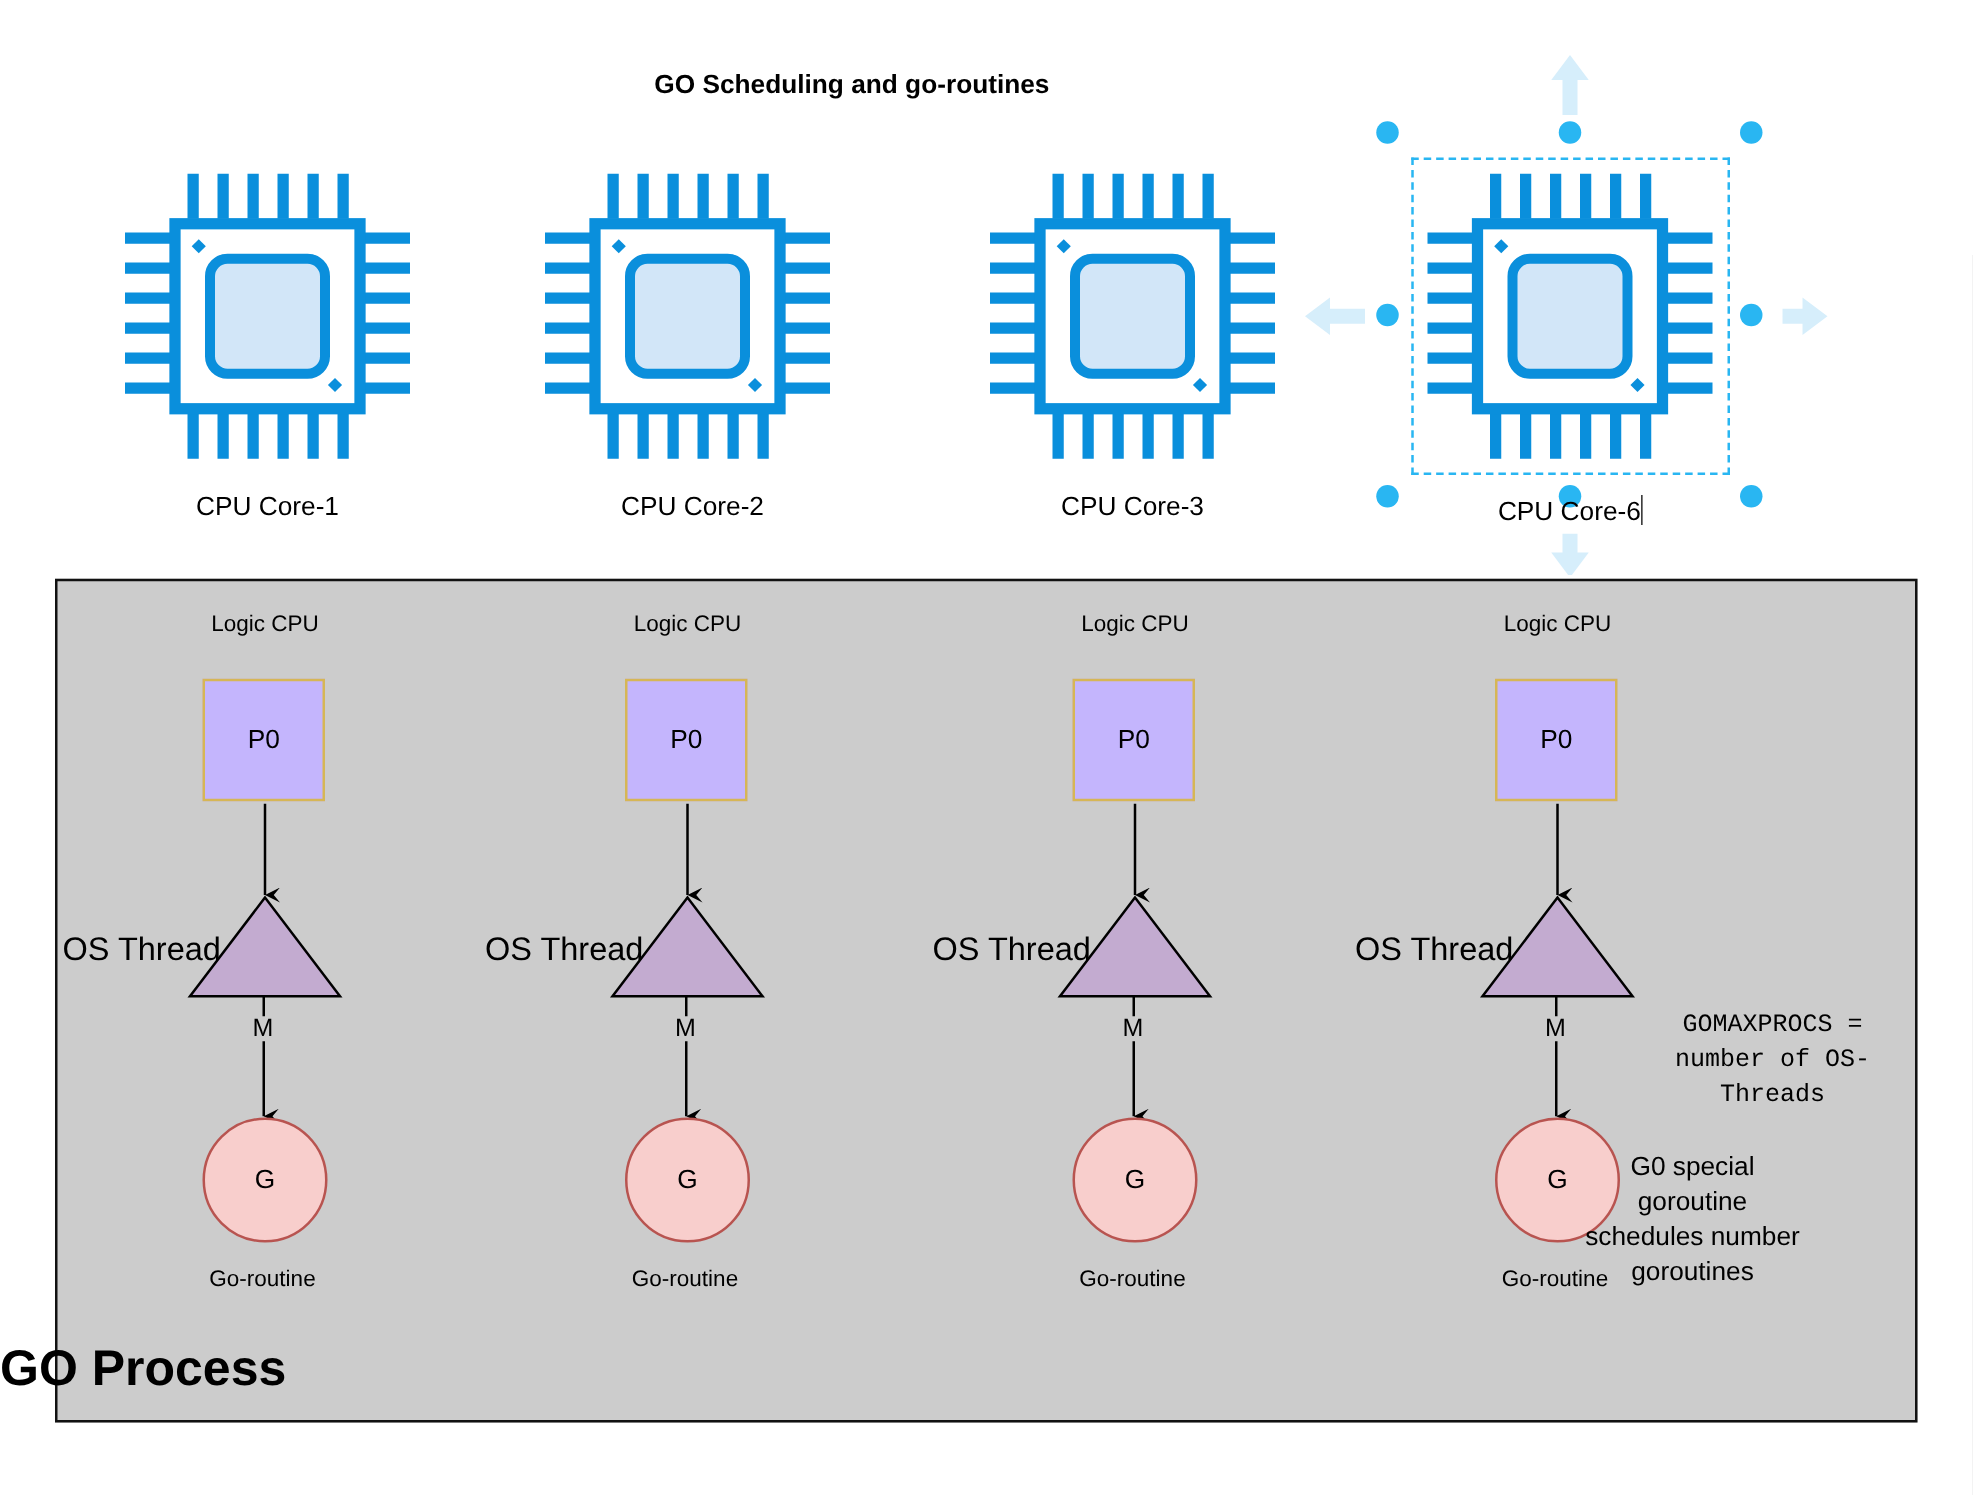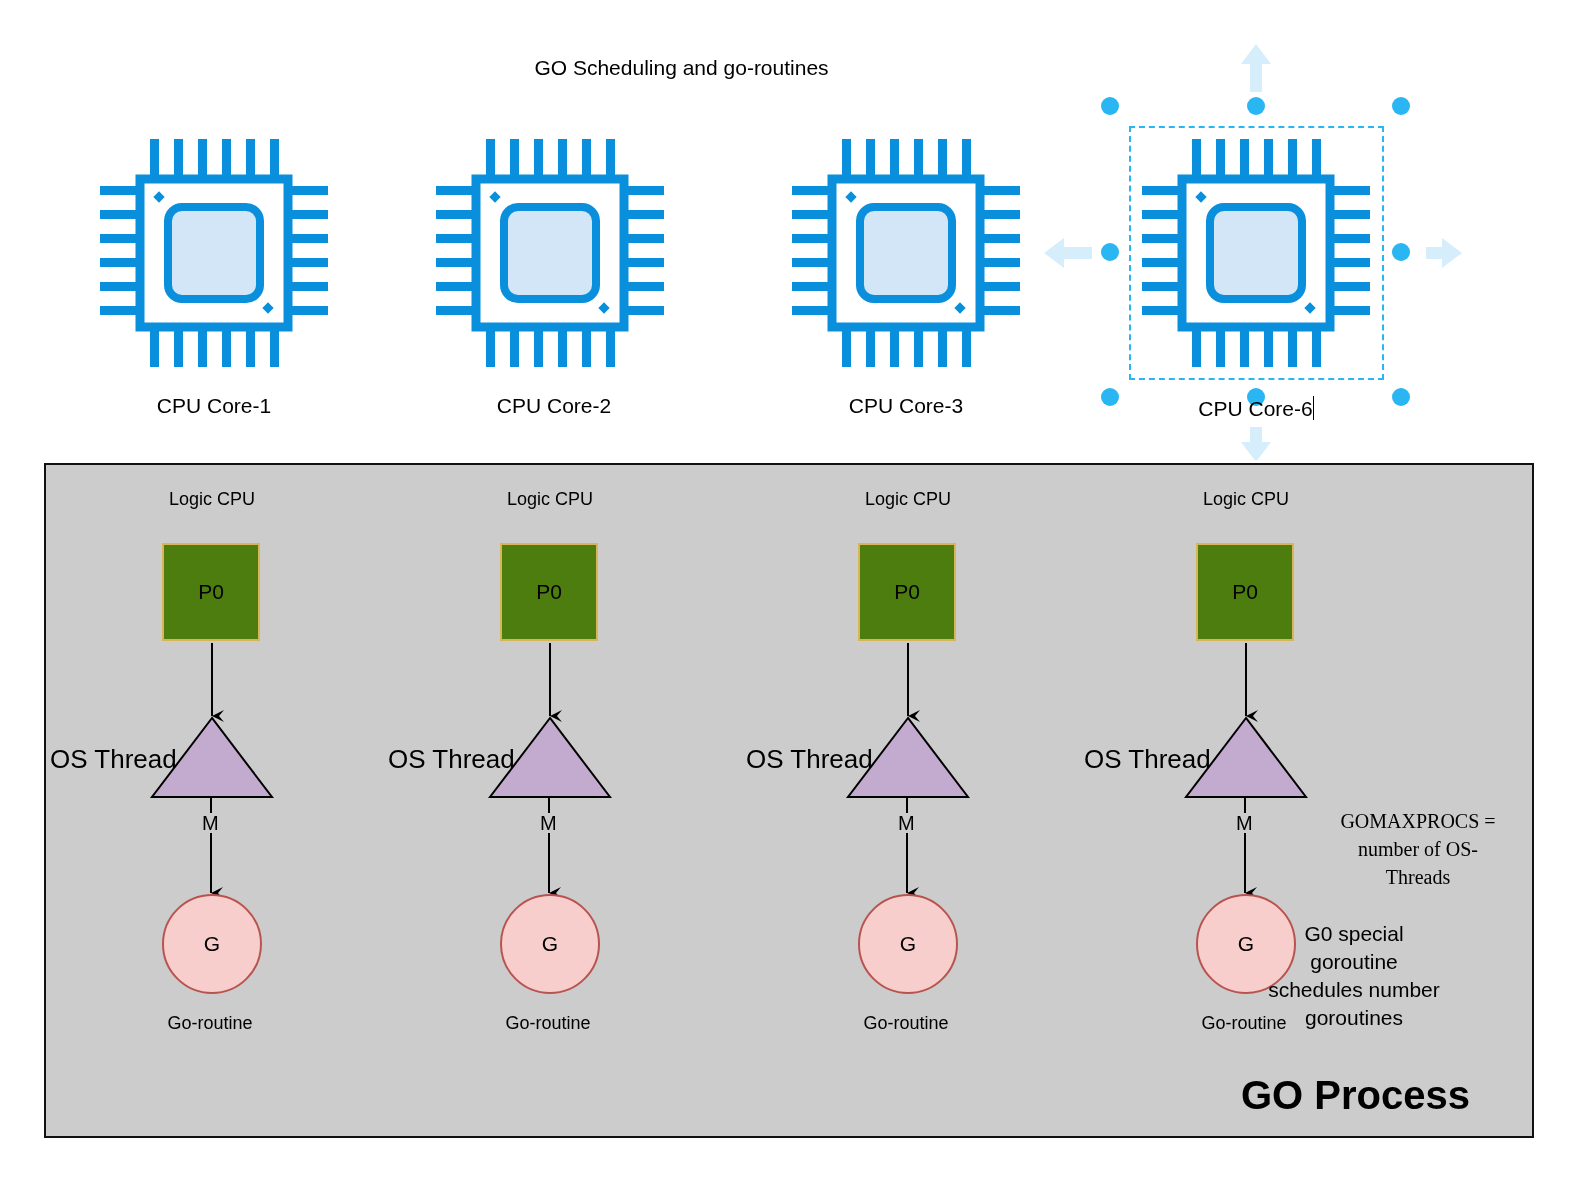--- a/index.html
+++ b/index.html
@@ -1,33 +1,33 @@
 <!DOCTYPE html>
 <html><head>
 <meta charset="utf-8">
 <style>
   html, body { margin: 0; padding: 0; background: #ffffff; }
   body { width: 1578px; height: 1196px; position: relative; overflow: hidden;
          font-family: "Liberation Sans", sans-serif; color: #000; }
   .abs { position: absolute; }
-  .title { left: 0; width: 1363px; top: 56px; text-align: center; font-size: 21px; font-weight: normal; }
+  .title { left: 0; width: 1363px; top: 56px; text-align: center; font-size: 21px; font-weight: bold; }
   .core-label { font-size: 21px; width: 228px; text-align: center; }
   .process { left: 44px; top: 463px; width: 1490px; height: 675px; background: #cccccc;
              border: 2px solid #111; box-sizing: border-box; }
   .col-label { font-size: 18px; text-align: center; width: 200px; }
-  .pbox { width: 98px; height: 98px; background: #4d7c0f; border: 2px solid #d6b656;
+  .pbox { width: 98px; height: 98px; background: #c4b5fd; border: 2px solid #d6b656;
           box-sizing: border-box; display: flex; align-items: center; justify-content: center;
           font-size: 21px; }
   .gcircle { width: 100px; height: 100px; border-radius: 50%; background: #f8cecc;
              border: 2px solid #b85450; box-sizing: border-box; display: flex;
              align-items: center; justify-content: center; font-size: 21px; }
   .thread-label { font-size: 26px; }
   .mlabel { font-size: 20px; background: #cccccc; line-height: 20px; }
-  .proc-title { left: 0; width: 1470px; top: 1073px; text-align: right; font-size: 40px; font-weight: bold; }
-  .note-mono { font-family: Liberation Serif, serif; font-size: 20px; text-align: center;
+  .proc-title { left: 0; width: 1470px; top: 1073px; text-align: left; font-size: 40px; font-weight: bold; }
+  .note-mono { font-family: Liberation Mono, monospace; font-size: 20px; text-align: center;
                width: 200px; line-height: 28px; }
   .note-sans { font-size: 21px; text-align: center; width: 200px; line-height: 28px; }
   .handle { width: 18px; height: 18px; border-radius: 50%; background: #29b6f2; }
   .selbox { left: 1129px; top: 126px; width: 255px; height: 254px; border: 2px dashed #29b6f2; box-sizing: border-box; }
   .caret { display: inline-block; width: 1px; height: 24px; background: #000; vertical-align: -4px; }
 </style>
 </head>
 <body>
 
 <div class="abs title">GO Scheduling and go-routines</div>

